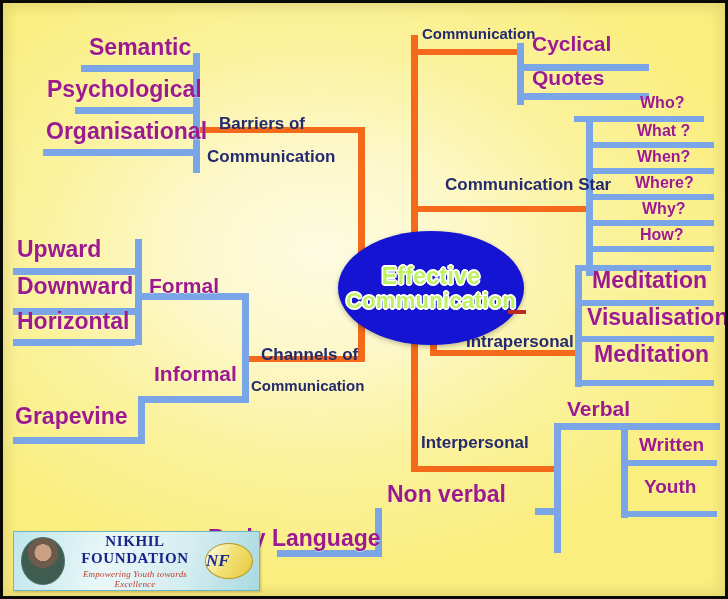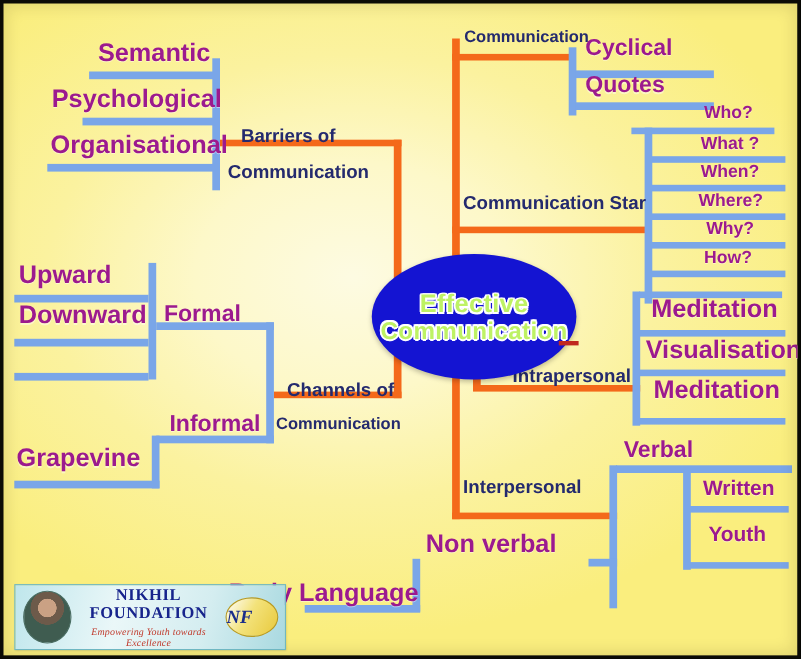--- a/index.html
+++ b/index.html
@@ -131,21 +131,21 @@
   <div class="lbl purple s21" style="left:529px;top:64px;">Quotes</div>
 
   <div class="bar blue" style="left:583px;top:113px;width:7px;height:160px;"></div>
   <div class="bar blue" style="left:571px;top:113px;width:130px;height:6px;"></div>
   <div class="bar blue" style="left:589px;top:139px;width:122px;height:6px;"></div>
   <div class="bar blue" style="left:589px;top:165px;width:122px;height:6px;"></div>
   <div class="bar blue" style="left:589px;top:191px;width:122px;height:6px;"></div>
   <div class="bar blue" style="left:589px;top:217px;width:122px;height:6px;"></div>
   <div class="bar blue" style="left:589px;top:243px;width:122px;height:6px;"></div>
 
-  <div class="lbl navy s17" style="left:418px;top:173px;">Communication Star</div>
+  <div class="lbl navy s17" style="left:442px;top:173px;">Communication Star</div>
 
   <div class="lbl purple s16" style="left:637px;top:92px;">Who?</div>
   <div class="lbl purple s16" style="left:634px;top:120px;">What ?</div>
   <div class="lbl purple s16" style="left:634px;top:146px;">When?</div>
   <div class="lbl purple s16" style="left:632px;top:172px;">Where?</div>
   <div class="lbl purple s16" style="left:639px;top:198px;">Why?</div>
   <div class="lbl purple s16" style="left:637px;top:224px;">How?</div>
 
   <div class="bar blue" style="left:572px;top:262px;width:7px;height:122px;"></div>
   <div class="bar blue" style="left:578px;top:262px;width:130px;height:6px;"></div>
@@ -179,29 +179,30 @@
   <div class="lbl purple s23" style="left:205px;top:524px;">Body Language</div>
 
   <div class="lbl navy s17" style="left:258px;top:343px;">Channels of</div>
   <div class="lbl navy s15" style="left:248px;top:375px;">Communication</div>
 
   <div class="bar blue" style="left:239px;top:290px;width:7px;height:110px;"></div>
   <div class="bar blue" style="left:139px;top:290px;width:107px;height:7px;"></div>
   <div class="bar blue" style="left:139px;top:393px;width:107px;height:7px;"></div>
 
   <div class="lbl purple s21" style="left:146px;top:272px;">Formal</div>
-  <div class="lbl purple s21" style="left:151px;top:372px;">Informal</div>
+  <div class="lbl purple s21" style="left:151px;top:360px;">Informal</div>
 
   <div class="bar blue" style="left:132px;top:236px;width:7px;height:106px;"></div>
   <div class="bar blue" style="left:10px;top:265px;width:122px;height:7px;"></div>
   <div class="bar blue" style="left:10px;top:305px;width:122px;height:7px;"></div>
   <div class="bar blue" style="left:10px;top:336px;width:122px;height:7px;"></div>
 
   <div class="lbl purple s23" style="left:14px;top:235px;">Upward</div>
   <div class="lbl purple s23" style="left:14px;top:272px;">Downward</div>
+  <div class="lbl purple s23" style="left:14px;top:307px;">Horizontal</div>
 
   <div class="bar blue" style="left:135px;top:393px;width:7px;height:48px;"></div>
   <div class="bar blue" style="left:10px;top:434px;width:132px;height:7px;"></div>
   <div class="lbl purple s23" style="left:12px;top:402px;">Grapevine</div>
 
   <div id="core">
     <div class="cl">Effective</div>
     <div class="cl cl2">Communication</div>
   </div>
   <div id="coretail"></div>

